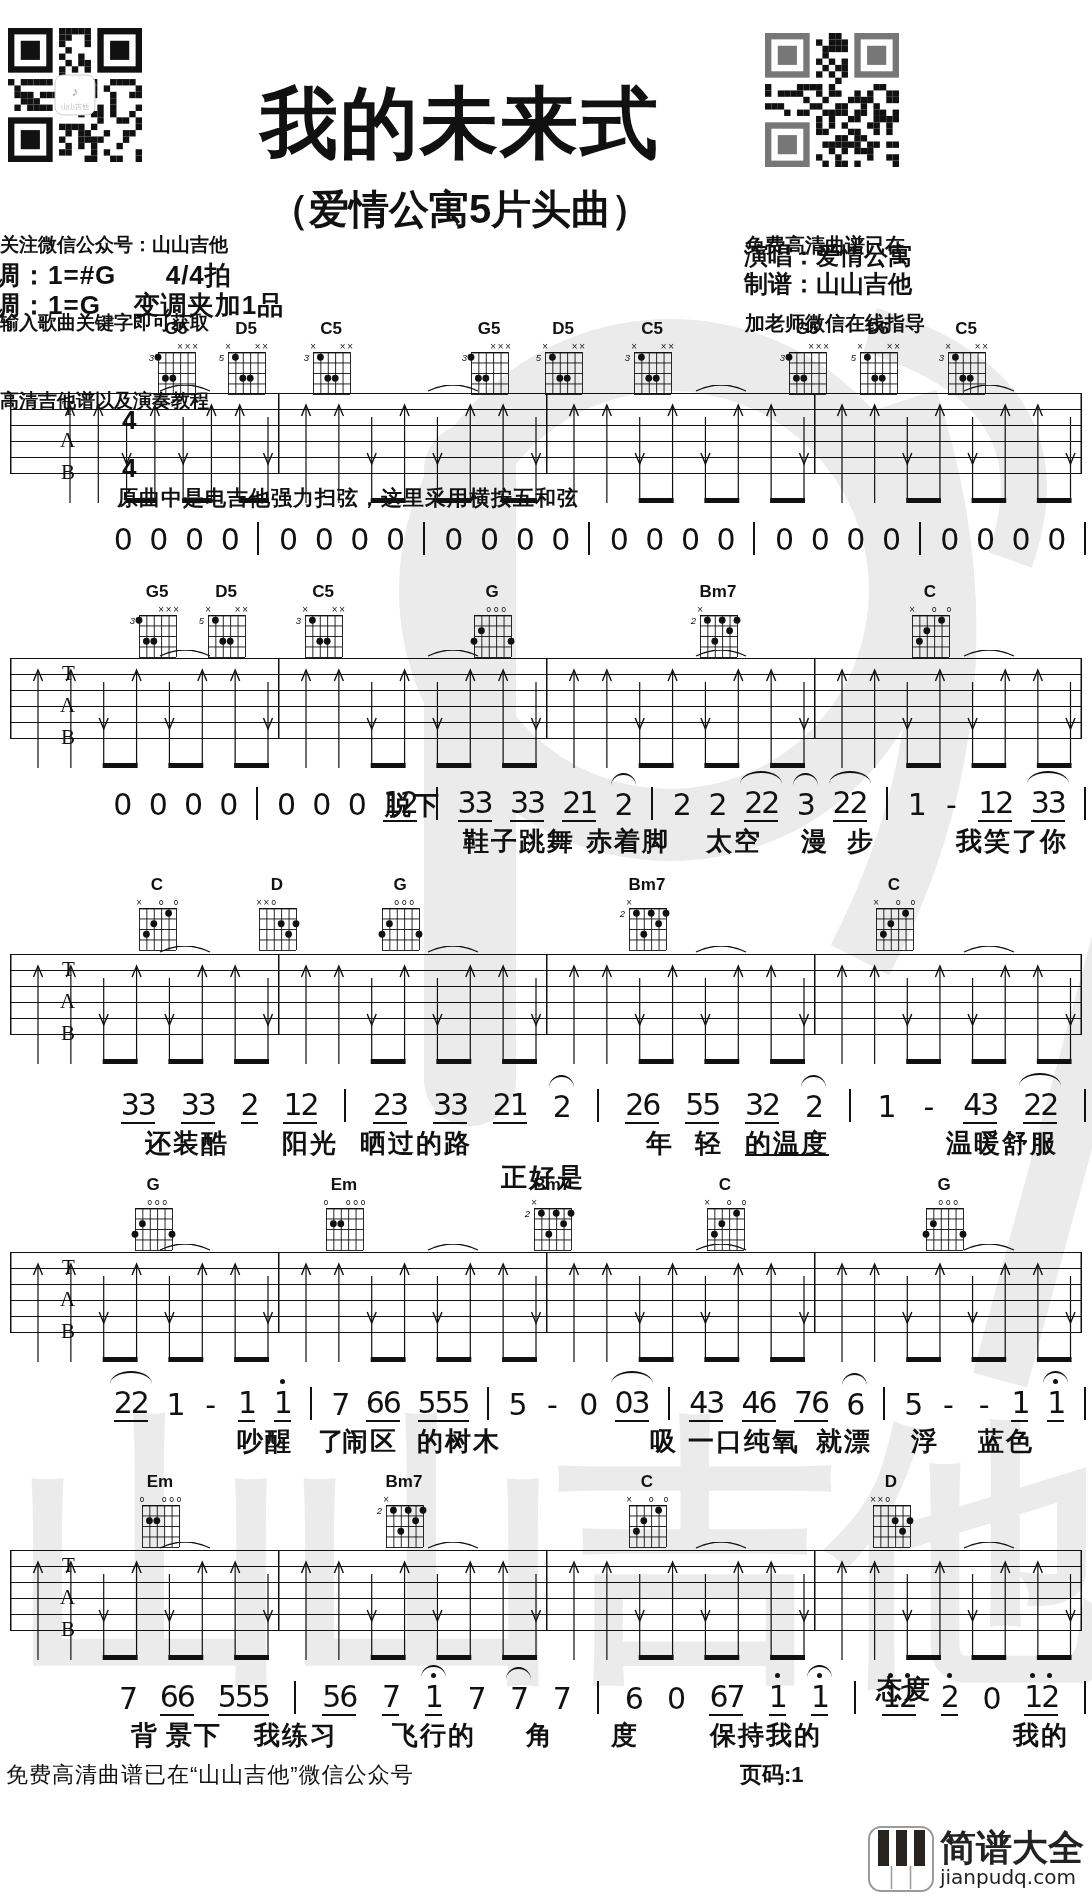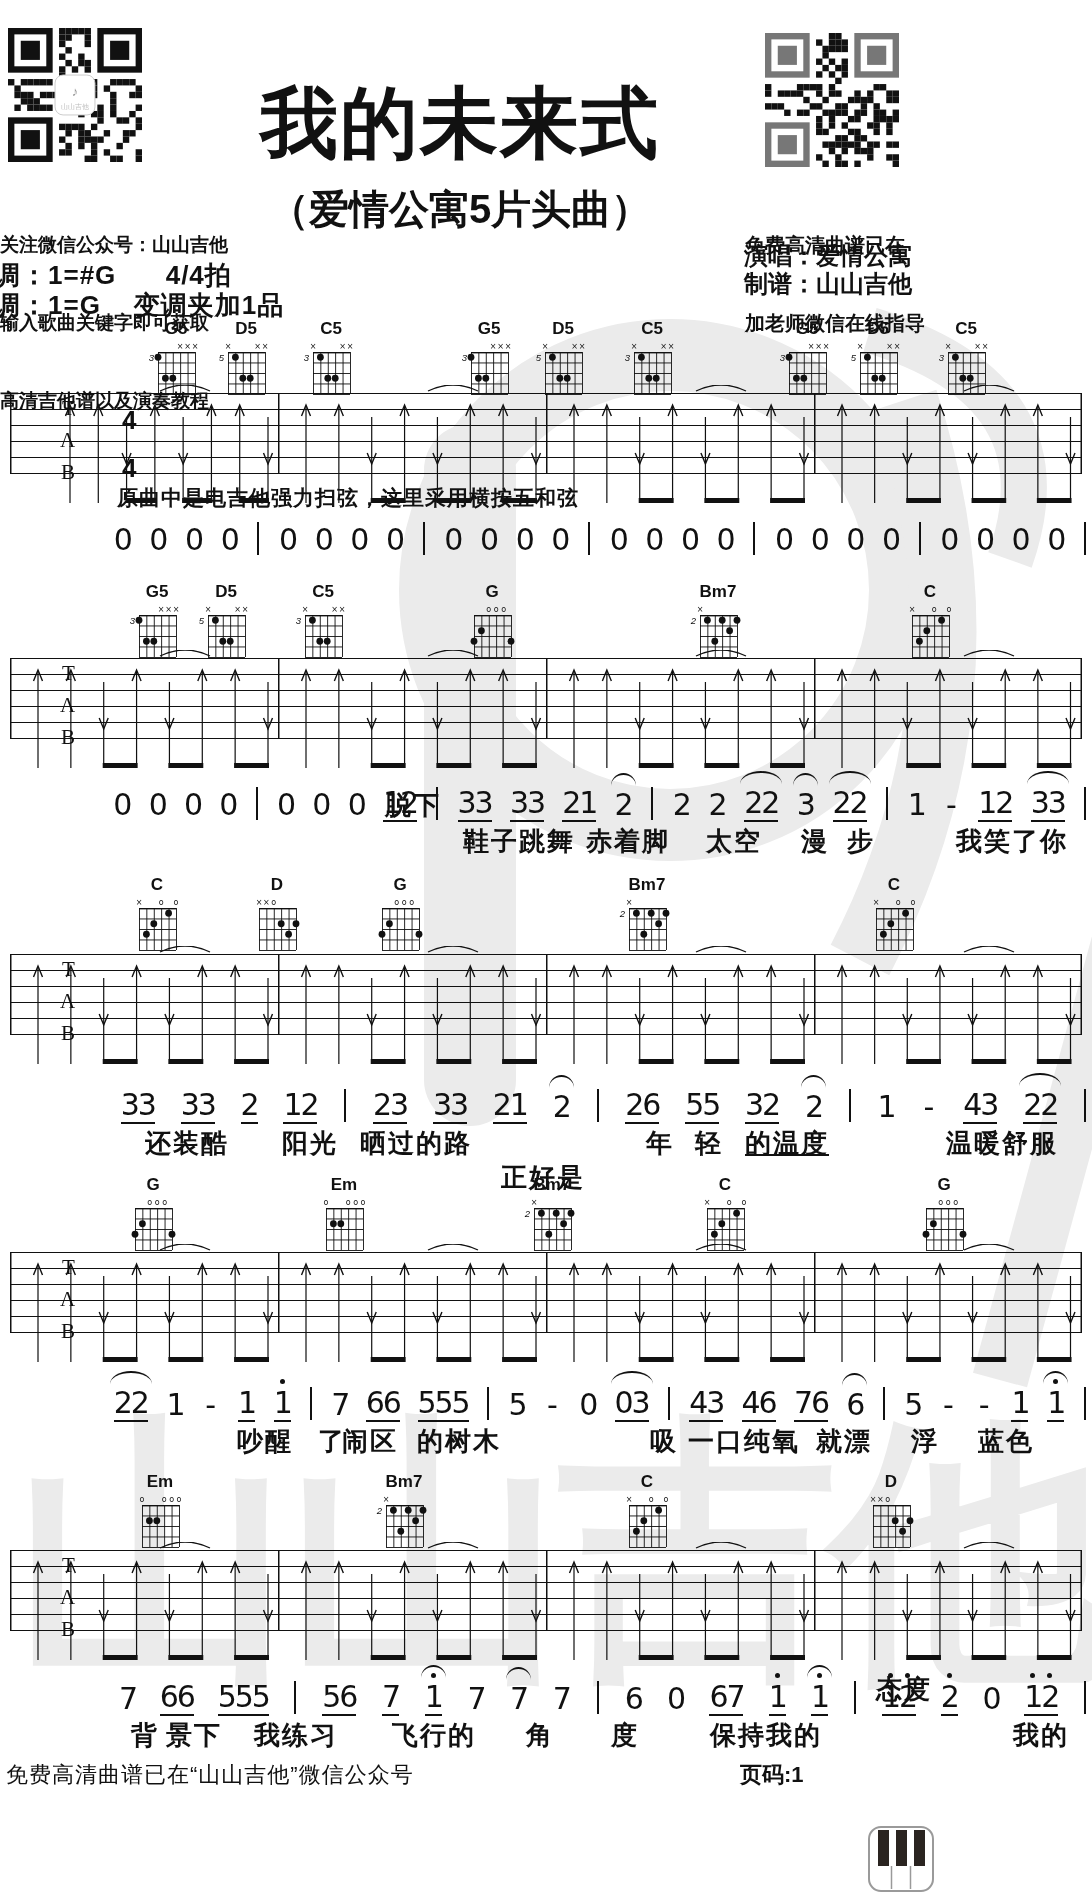--- a/index.html
+++ b/index.html
@@ -1925,15 +1925,19 @@
     <div id="page-num">页码:1</div>
     <div id="brand">
       <svg width="66" height="66" viewBox="0 0 66 66">
         <rect x="1" y="1" width="64" height="64" rx="12" fill="#ffffff" stroke="#9a9a9a" stroke-width="2"></rect>
         <rect x="10" y="4" width="11" height="36" fill="#2a2420"></rect>
         <rect x="28" y="4" width="11" height="36" fill="#2a2420"></rect>
         <rect x="46" y="4" width="11" height="36" fill="#2a2420"></rect>
         <line x1="23.5" y1="40" x2="23.5" y2="63" stroke="#9a9a9a" stroke-width="1.5"></line>
         <line x1="42.5" y1="40" x2="42.5" y2="63" stroke="#9a9a9a" stroke-width="1.5"></line>
       </svg>
+      <div class="txt">
+        <div class="t1">简谱大全</div>
+        <div class="t2">jianpudq.com</div>
+      </div>
     </div>
   </div>
 </div>
 
 </body></html>

